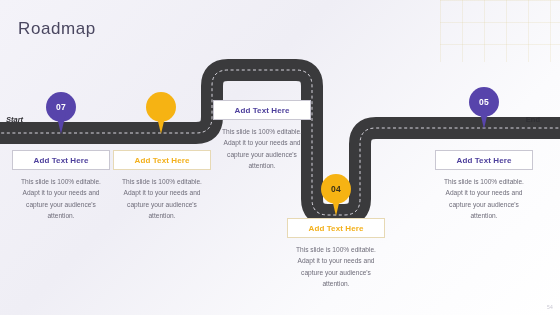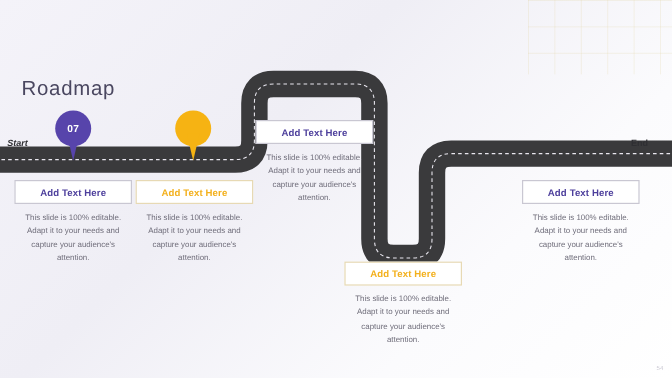--- a/index.html
+++ b/index.html
@@ -19,21 +19,21 @@
     position:absolute;top:0;right:0;width:120px;height:62px;
     background-image:
       linear-gradient(to right, rgba(214,195,120,.22) 1px, transparent 1px),
       linear-gradient(to bottom, rgba(214,195,120,.22) 1px, transparent 1px);
     background-size:22px 22px;
     opacity:.75;pointer-events:none;
   }
   .title{
     position:absolute;left:18px;top:19px;
     font-size:17px;letter-spacing:.6px;
-    color:#4a4760;font-weight:400;margin-top:45px;
+    color:#4a4760;font-weight:400;
   }
   
   .road-layer{position:absolute;inset:0;}
   .road-layer svg{display:block;}
   
   .edge-label{
     position:absolute;font-size:7.5px;font-weight:bold;color:#2f2f33;
   }
   .lbl-start{left:6px;top:115px;font-style:italic;}
   .lbl-end{right:20px;top:115px;}
@@ -106,21 +106,31 @@
     <div class="tip"></div>
     <div class="num">07</div>
   </div>
 
   <div class="pin yellow" style="left:146px;top:92px;">
     <div class="head"></div>
     <div class="tip"></div>
   </div>
 
 
+  <div class="pin yellow" style="left:321px;top:174px;">
+    <div class="head"></div>
+    <div class="tip"></div>
+    <div class="num">04</div>
+  </div>
 
+  <div class="pin purple" style="left:469px;top:87px;">
+    <div class="head"></div>
+    <div class="tip"></div>
+    <div class="num">05</div>
+  </div>
 
   <div class="block purple" style="left:12px;top:150px;">
     <span class="hdr">Add Text Here</span>
     <div class="body">This slide is 100% editable. Adapt it to your needs and capture your audience's attention.</div>
   </div>
 
   <div class="block yellow" style="left:113px;top:150px;">
     <span class="hdr">Add Text Here</span>
     <div class="body">This slide is 100% editable. Adapt it to your needs and capture your audience's attention.</div>
   </div>

